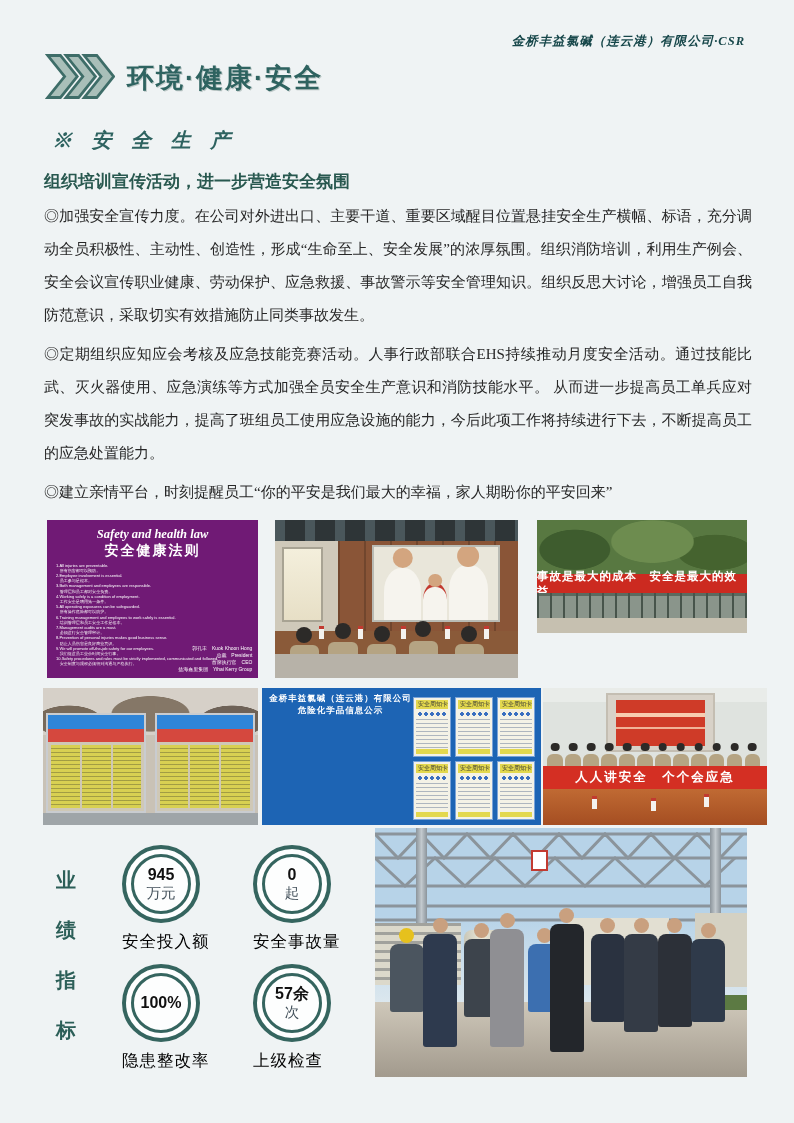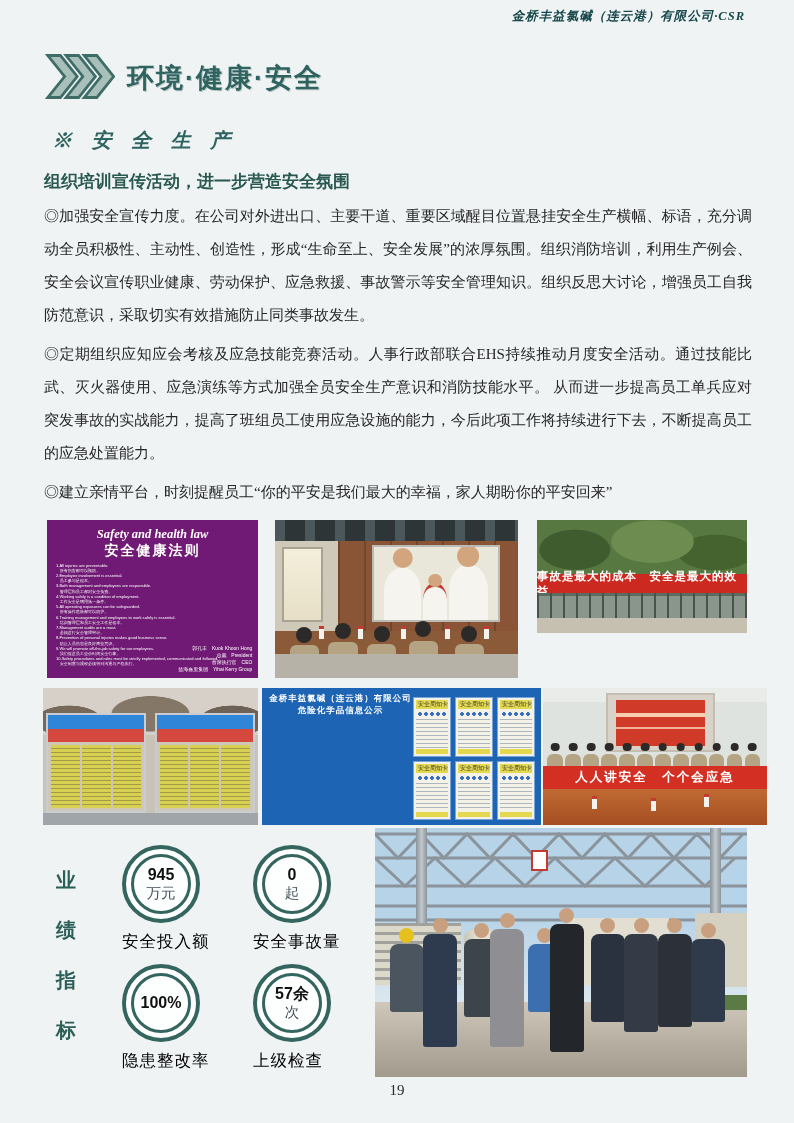--- a/index.html
+++ b/index.html
@@ -1,19 +1,19 @@
 <!DOCTYPE html>
 <html><head>
 <meta charset="utf-8">
 <style>
   html,body{margin:0;padding:0;background:#d9dde0;}
   .page{position:relative;width:794px;height:1123px;margin:0 auto;background:#eff3f4;overflow:hidden;
         font-family:"Liberation Sans",sans-serif;}
   
-  .brand{position:absolute;top:8px;right:49px;font-family:"Liberation Serif",serif;font-style:italic;
+  .brand{position:absolute;top:33px;right:49px;font-family:"Liberation Serif",serif;font-style:italic;
          font-weight:bold;font-size:12.5px;letter-spacing:1px;color:#17474a;}
   .chevrons{position:absolute;left:45px;top:50px;}
   .chapter{position:absolute;left:127px;top:60px;font-size:27px;font-weight:bold;color:#2e6360;
            letter-spacing:2px;text-shadow:1px 1px 0 rgba(40,70,65,.25);}
   .sec-heading{position:absolute;left:52px;top:127px;font-size:20px;font-weight:bold;font-style:italic;
                letter-spacing:7px;color:#2e6360;}
   .sec-sub{position:absolute;left:44px;top:170px;font-size:17px;font-weight:bold;color:#28584f;}
   
   .copy{position:absolute;left:44px;top:200px;width:708px;}
   .copy p{margin:0 0 6px 0;font-family:"Liberation Serif",serif;font-size:15px;line-height:33px;
@@ -415,15 +415,14 @@
       <div class="ring">
         <div class="ring-in">
           <span class="m-val">57余</span>
           <span class="m-unit">次</span>
         </div>
       </div>
       <div class="m-label">上级检查</div>
     </div>
   </div>
 
-  <div class="pagenum">19</div>
 
 </div>
 
 </body></html>

